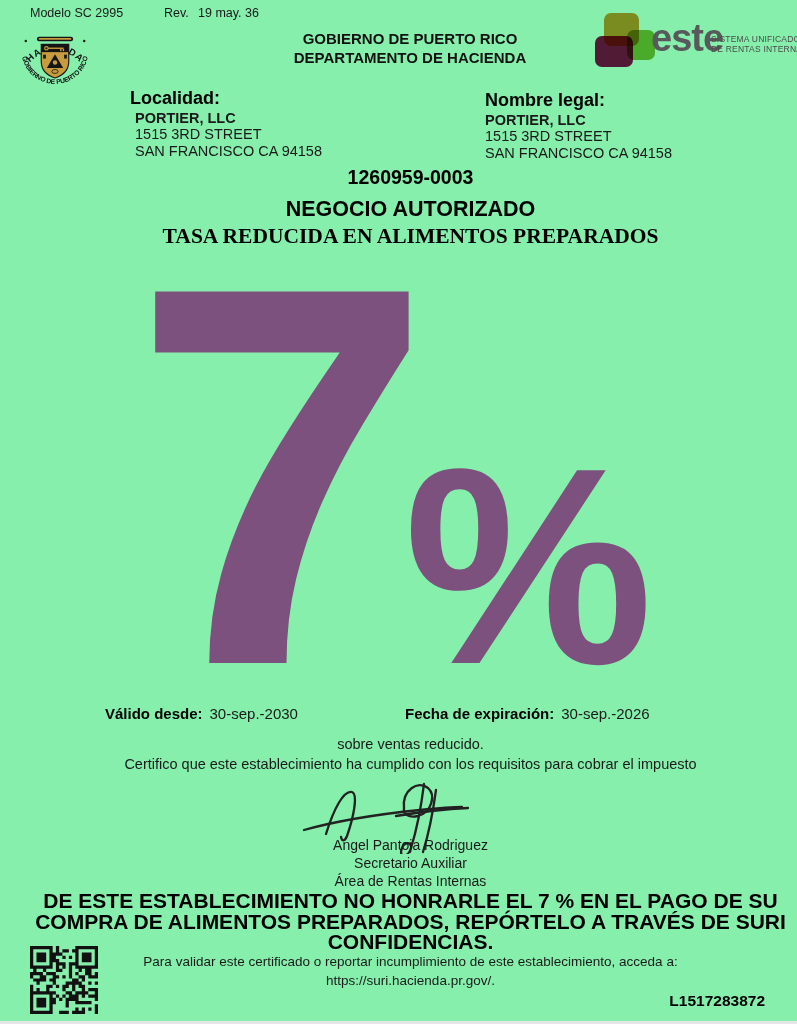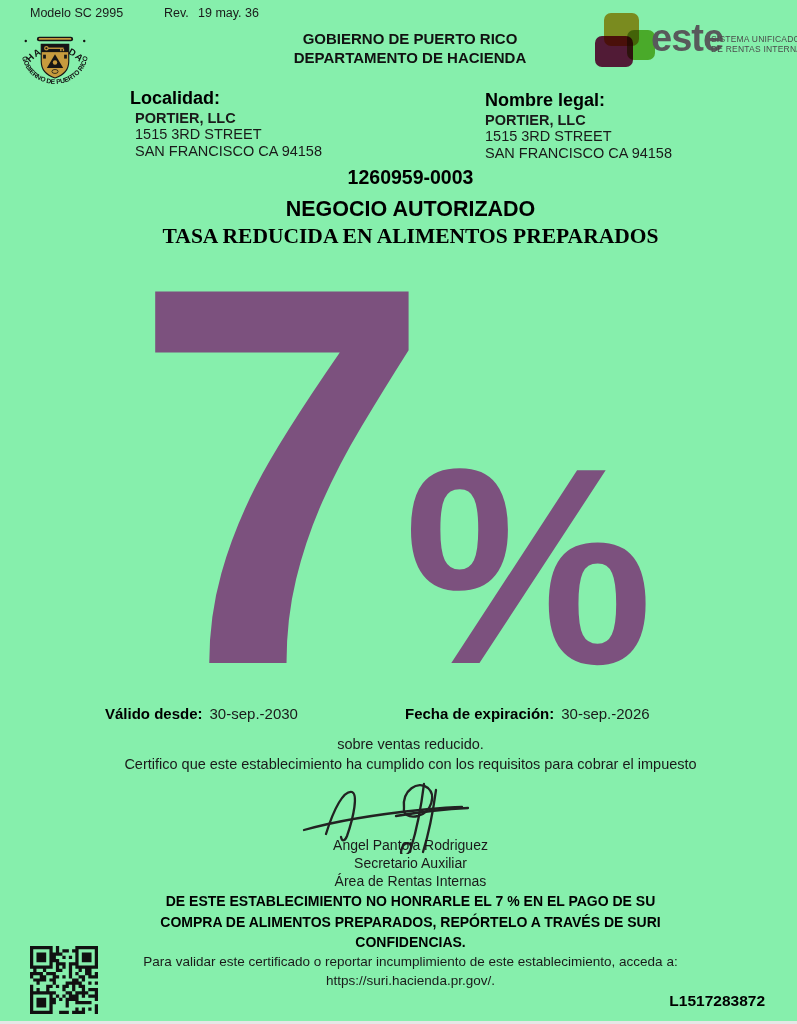--- a/index.html
+++ b/index.html
@@ -33,21 +33,21 @@
   .rate-svg{left:118px;top:258px;}
   .rate-text{fill:#7C517E;font-family:"Liberation Sans","DejaVu Sans",sans-serif;font-weight:bold;}
   .vfrom{left:105px;top:705px;font-size:15px;}
   .vto{left:405px;top:705px;font-size:15px;}
   .vlabel{font-weight:bold;color:#000;}
   .vval{margin-left:7px;}
   .cert-par{top:734px;font-size:14.5px;line-height:20px;}
   .sig-svg{left:300px;top:774px;}
   .signer{top:838px;font-size:14px;line-height:15px;}
   .signer div{margin-bottom:3px;}
-  .warning{top:891px;font-weight:bold;font-size:14px;line-height:20.5px;color:#000;}
+  .warning{top:891px;font-weight:bold;font-size:21px;line-height:20.5px;color:#000;}
   .validation{top:953px;font-size:13.5px;line-height:18.5px;}
   .qr{left:30px;top:946px;width:68px;height:68px;}
   .certid{right:32px;top:992px;font-weight:bold;font-size:15.5px;color:#000;}
   .bottom-strip{left:0;right:0;bottom:0;height:3px;background:#e6e6e6;}
   svg text{font-family:"Liberation Sans","DejaVu Sans",sans-serif;}
 </style>
 </head>
 <body>
 
 <div class="page">

